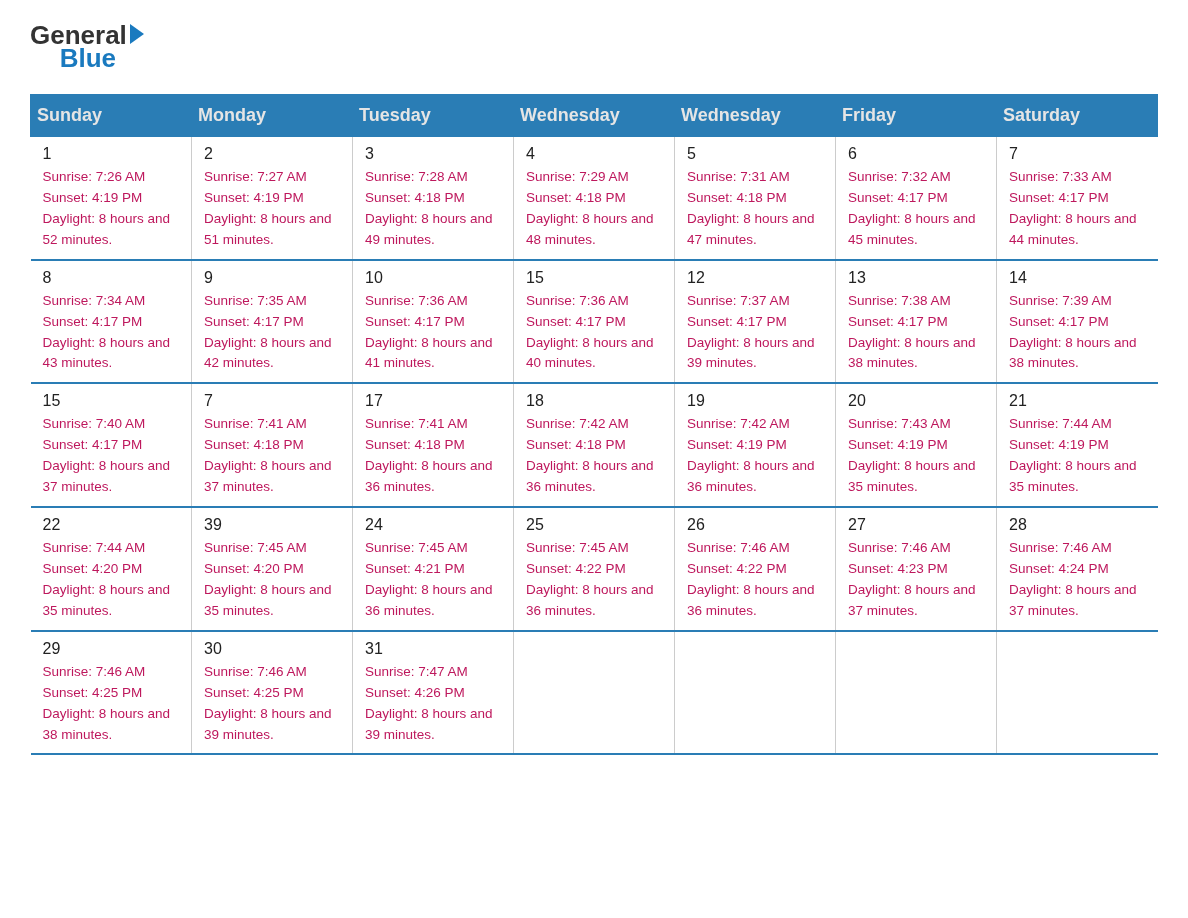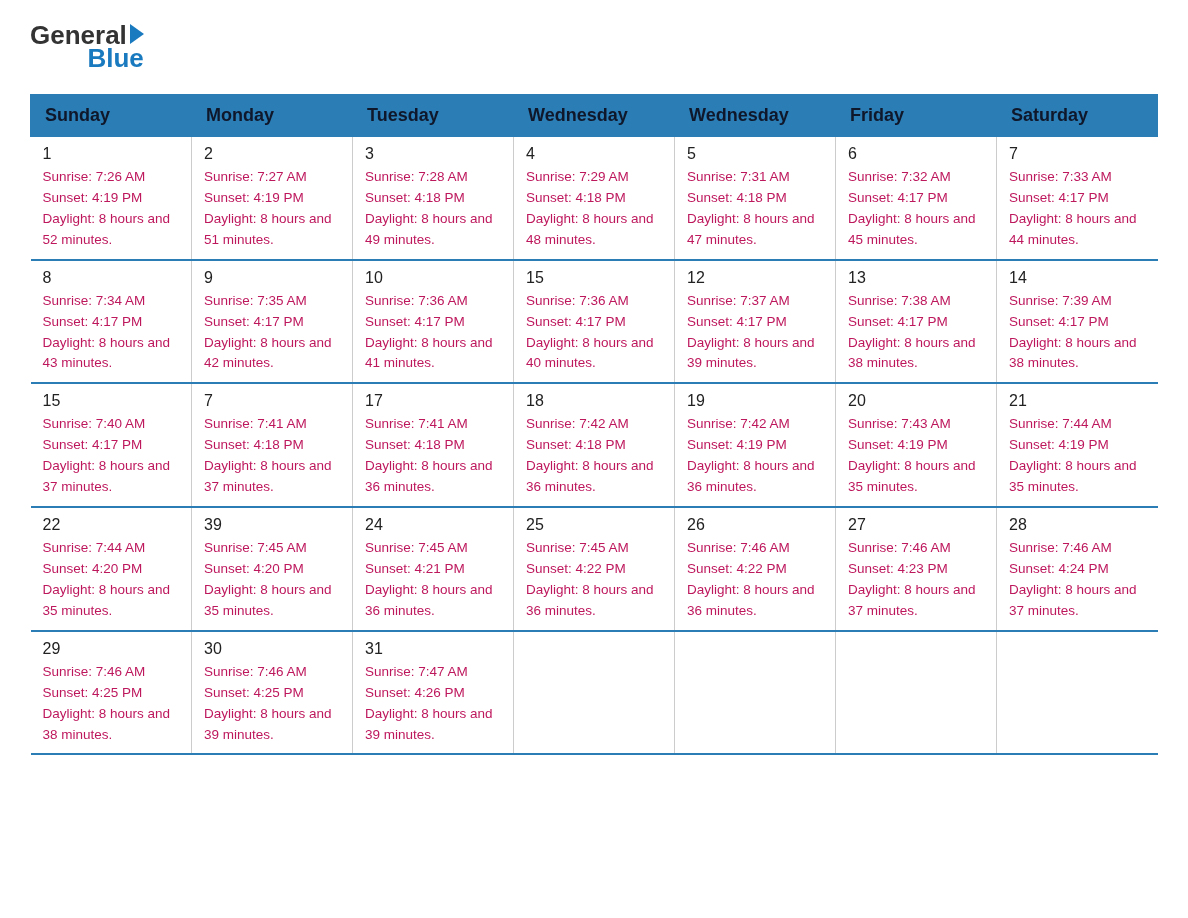--- a/index.html
+++ b/index.html
@@ -12,21 +12,21 @@
     }
     .header {
       display: flex;
       justify-content: space-between;
       align-items: flex-start;
       margin-bottom: 20px;
     }
     .logo {
       display: flex;
       flex-direction: column;
-      align-items: flex-end;
+      align-items: center;
     }
     .logo-text {
       display: flex;
       align-items: center;
       font-size: 26px;
       font-weight: bold;
       color: #333;
     }
     .logo-general { color: #333; }
     .logo-arrow {
@@ -58,24 +58,24 @@
       margin-top: 6px;
     }
     table {
       width: 100%;
       border-collapse: collapse;
     }
     thead tr {
       background-color: #2a7db5;
     }
     thead th {
-      color: #0f172a;
+      color: #e5e5e5;
       font-size: 18px;
       font-weight: bold;
-      padding: 10px 14px;
+      padding: 10px 6px;
       text-align: left;
       border: 1px solid #2a7db5;
     }
     tbody tr {
       border-bottom: 2px solid #2a7db5;
     }
     tbody td {
       vertical-align: top;
       padding: 8px 12px;
       font-size: 13.5px;

